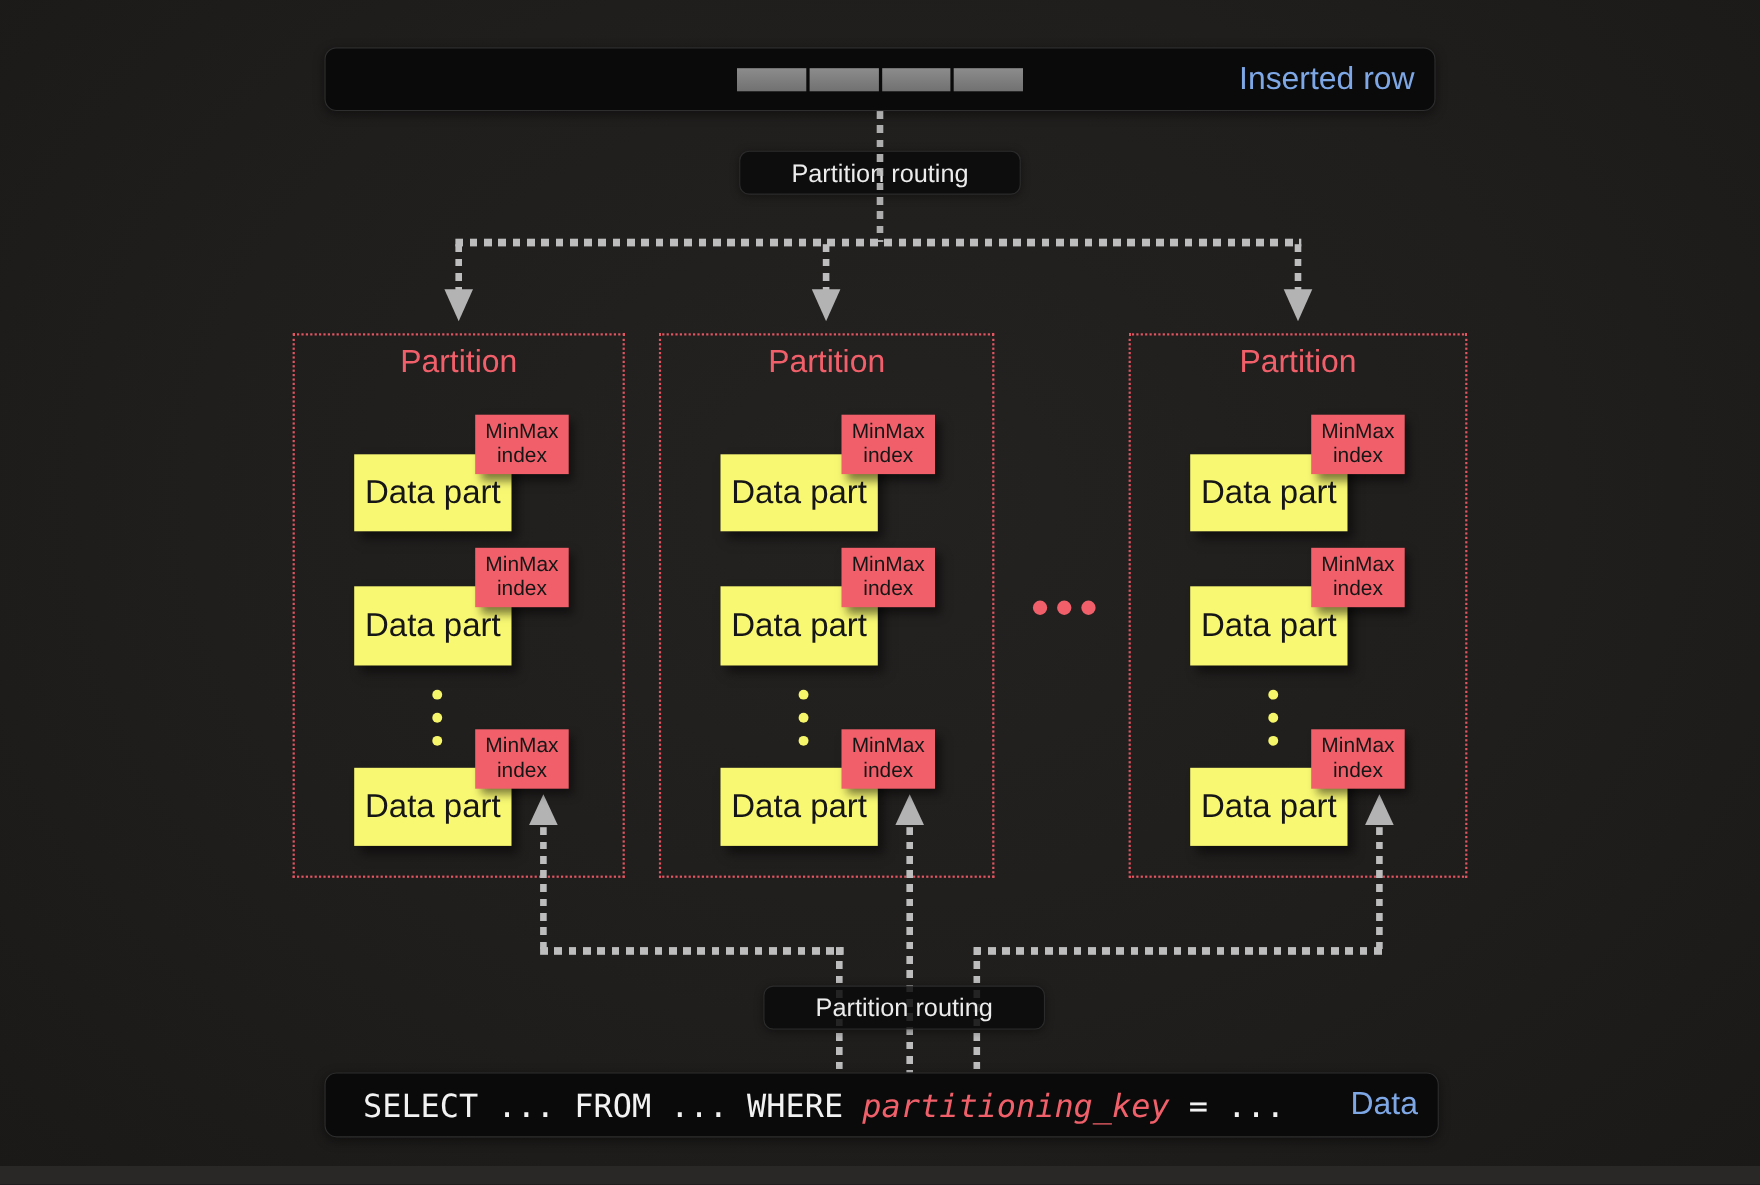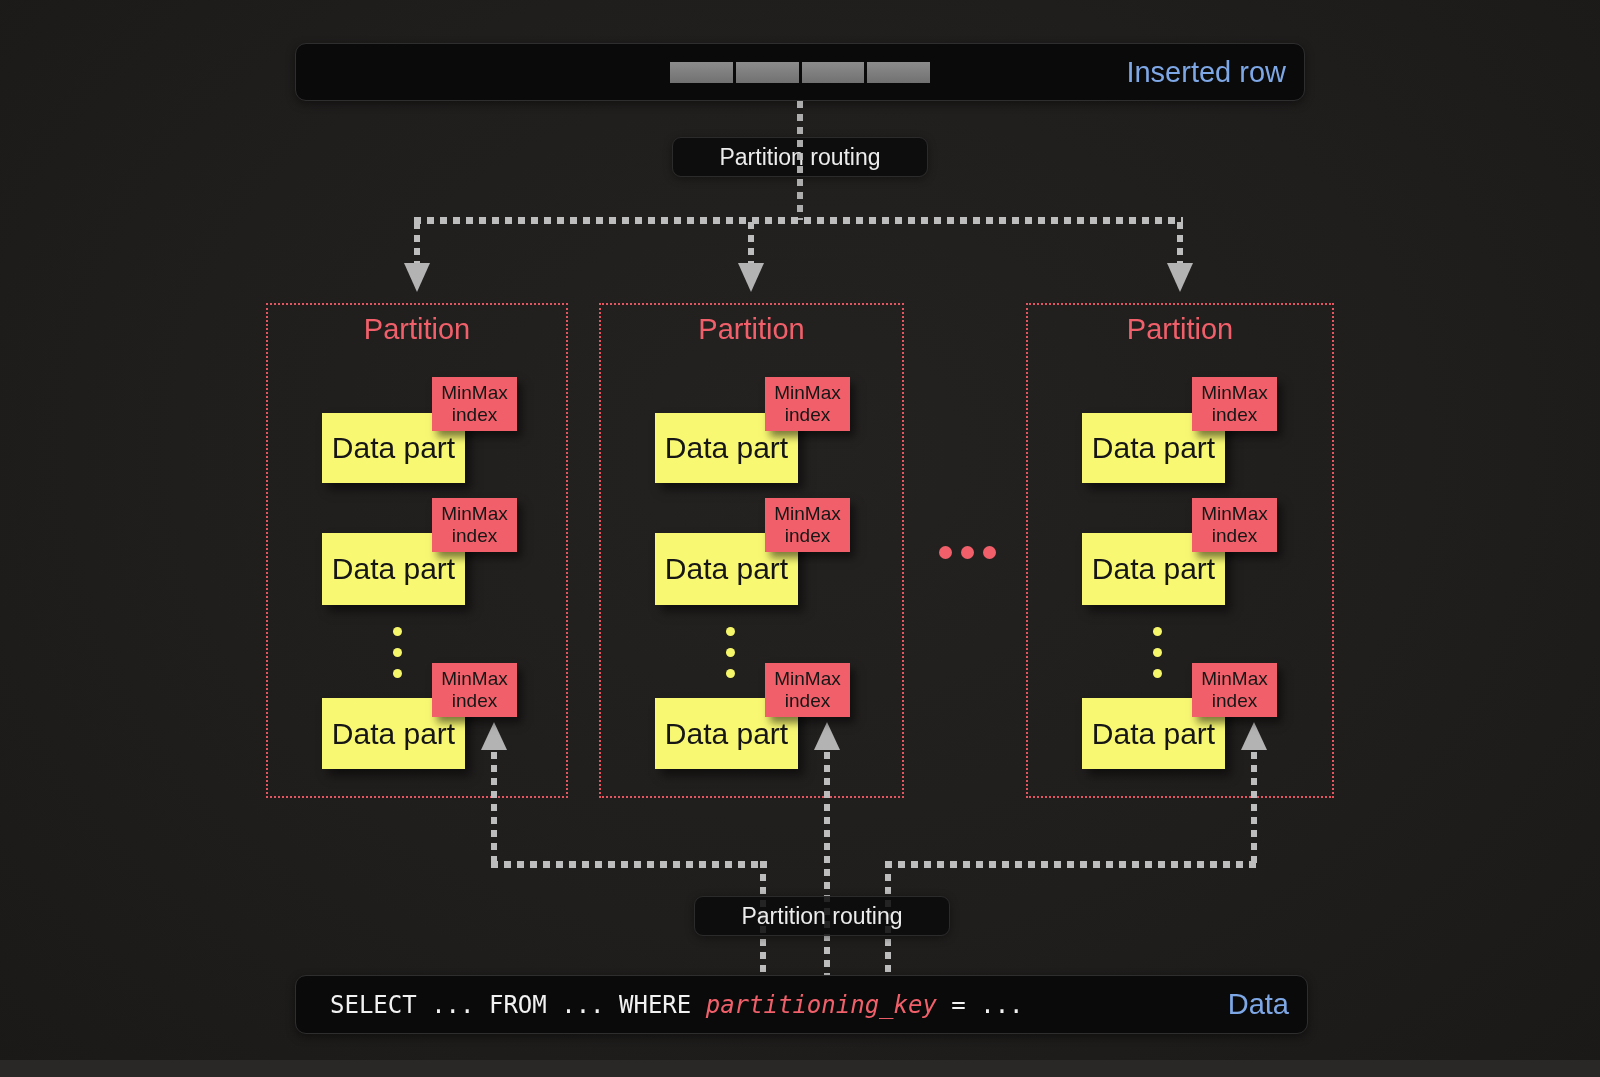--- a/index.html
+++ b/index.html
@@ -18,21 +18,21 @@
   #top-box{top:43px;width:1010px;height:58px;}
   #query-box{top:975px;width:1013px;height:59px;}
   .panel-label{
     position:absolute;right:18px;top:0;bottom:0;display:flex;align-items:center;
     font-size:29px;color:var(--blue);
   }
   .row-cells{position:absolute;left:374px;top:18px;width:260px;height:21px;display:flex;gap:3px;}
   .row-cell{flex:1;background:linear-gradient(180deg,#8c8c8c,#717171);}
   .sql{
     position:absolute;left:34px;top:0;height:100%;display:flex;align-items:center;
-    font-family:"DejaVu Sans Mono",monospace;font-size:24px;color:#f2f2f2;white-space:pre;
+    font-family:"DejaVu Sans Mono",monospace;font-size:29px;color:#f2f2f2;white-space:pre;
   }
   .sql .key{color:var(--red);font-style:italic;}
   
   .vdash{position:absolute;width:6px;z-index:2;
     background:repeating-linear-gradient(to bottom,var(--line) 0 7px,transparent 7px 13px);}
   .hdash{position:absolute;height:7px;z-index:2;
     background:repeating-linear-gradient(to right,var(--line) 0 7px,transparent 7px 13px);}
   #stub{left:797px;top:101px;height:119px;z-index:6;opacity:.9;}
   #hline{left:414px;top:217px;width:769px;}
   #drop0{left:414px;top:222px;height:42px;}

